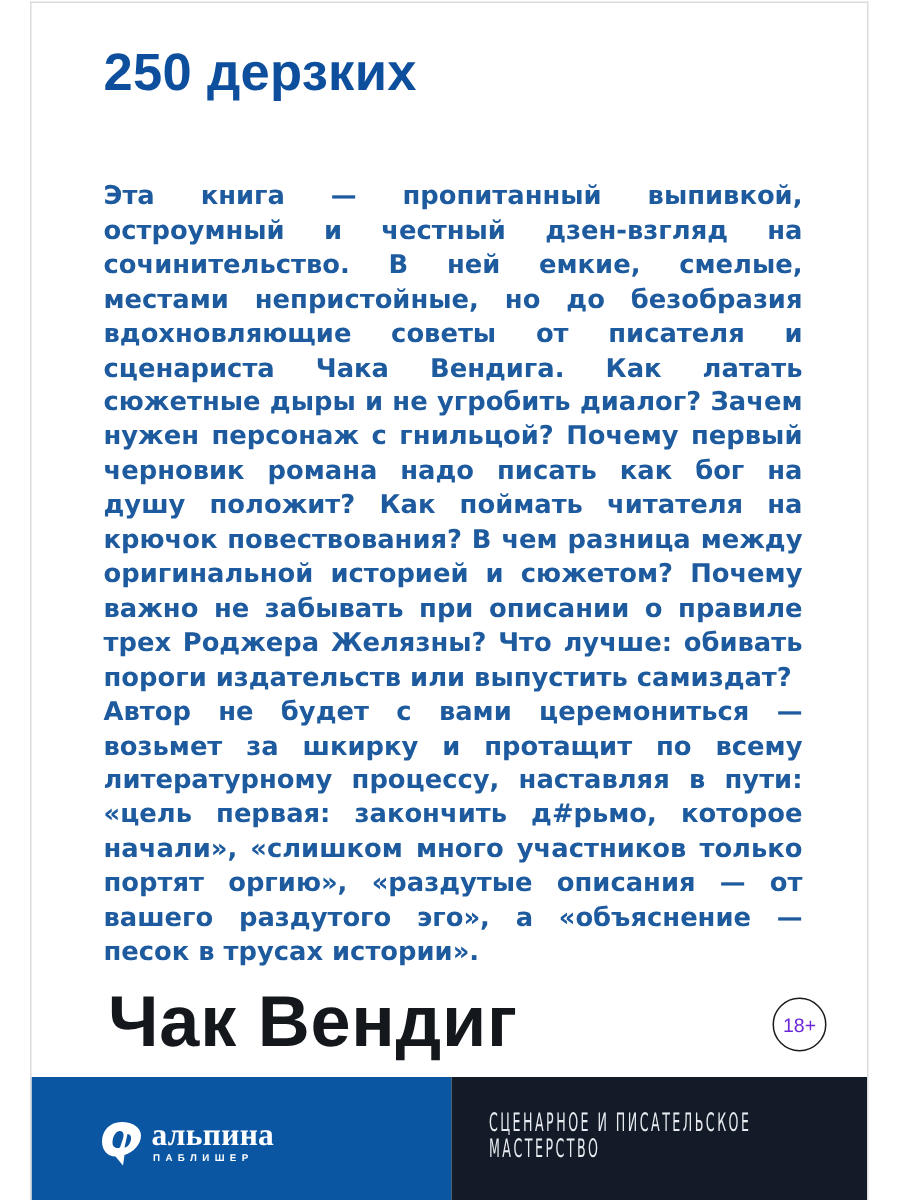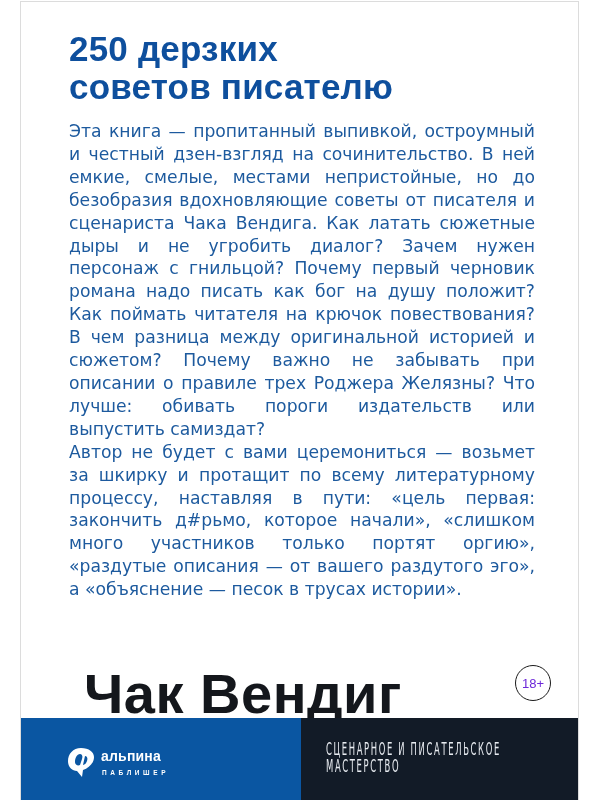--- a/index.html
+++ b/index.html
@@ -43,34 +43,35 @@
       position: absolute;
       left: 48px;
       top: 118px;
       width: 466px;
       color: #1d5a9e;
       font-family: "DejaVu Sans", "Liberation Sans", sans-serif;
       font-size: 17.2px;
       line-height: 22.9px;
       text-align: justify;
       text-align-last: left;
+      font-weight: bold;
     }
     .blurb p {
       margin: 0;
       text-align: justify;
     }
     .author {
       position: absolute;
       left: 47px;
       top: 652px;
-      margin: 16px;
+      margin: 4px;
       color: #14171c;
       font-family: "Liberation Sans", "DejaVu Sans", sans-serif;
       font-weight: 700;
-      font-size: 56px;
+      font-size: 48px;
       line-height: 48px;
       letter-spacing: 0.5px;
     }
     .age-badge {
       position: absolute;
       left: 494px;
       top: 663px;
       width: 36px;
       height: 36px;
       border: 1.5px solid #1b1b1b;
@@ -114,23 +115,23 @@
       width: 28px;
       height: 32px;
       margin-right: 6px;
     }
     .logo-text {
       display: flex;
       flex-direction: column;
       color: #ffffff;
     }
     .logo-name {
-      font-family: Liberation Sans, sans-serif;
+      font-family: Liberation Serif, serif;
       font-weight: 700;
-      font-size: 14px;
+      font-size: 21px;
       line-height: 17px;
       letter-spacing: 0.2px;
     }
     .logo-sub {
       font-family: "Liberation Sans", "DejaVu Sans", sans-serif;
       font-weight: 700;
       font-size: 6.5px;
       line-height: 9px;
       letter-spacing: 3.6px;
       margin-top: 3px;
@@ -153,21 +154,20 @@
     }
     .series span { display: block; }
   </style>
 </head>
 <body>
 
 <div class="cover">
 
   <h1 class="title">
     <span>250 дерзких</span>
-    <span>советов писателю</span>
   </h1>
 
   <div class="blurb">
     <p>Эта книга — пропитанный выпивкой, остроумный и честный дзен-взгляд на сочинительство. В ней емкие, смелые, местами непристойные, но до безобразия вдохновляющие советы от писателя и сценариста Чака Вендига. Как латать сюжетные дыры и не угробить диалог? Зачем нужен персонаж с гнильцой? Почему первый черновик романа надо писать как бог на душу положит? Как поймать читателя на крючок повествования? В чем разница между оригинальной историей и сюжетом? Почему важно не забывать при описании о правиле трех Роджера Желязны? Что лучше: обивать пороги издательств или выпустить самиздат?</p>
     <p>Автор не будет с вами церемониться — возьмет за шкирку и протащит по всему литературному процессу, наставляя в пути: «цель первая: закончить д#рьмо, которое начали», «слишком много участников только портят оргию», «раздутые описания — от вашего раздутого эго», а «объяснение — песок в трусах истории».</p>
   </div>
 
   <h2 class="author">Чак Вендиг</h2>
 
   <div class="age-badge">18+</div>

